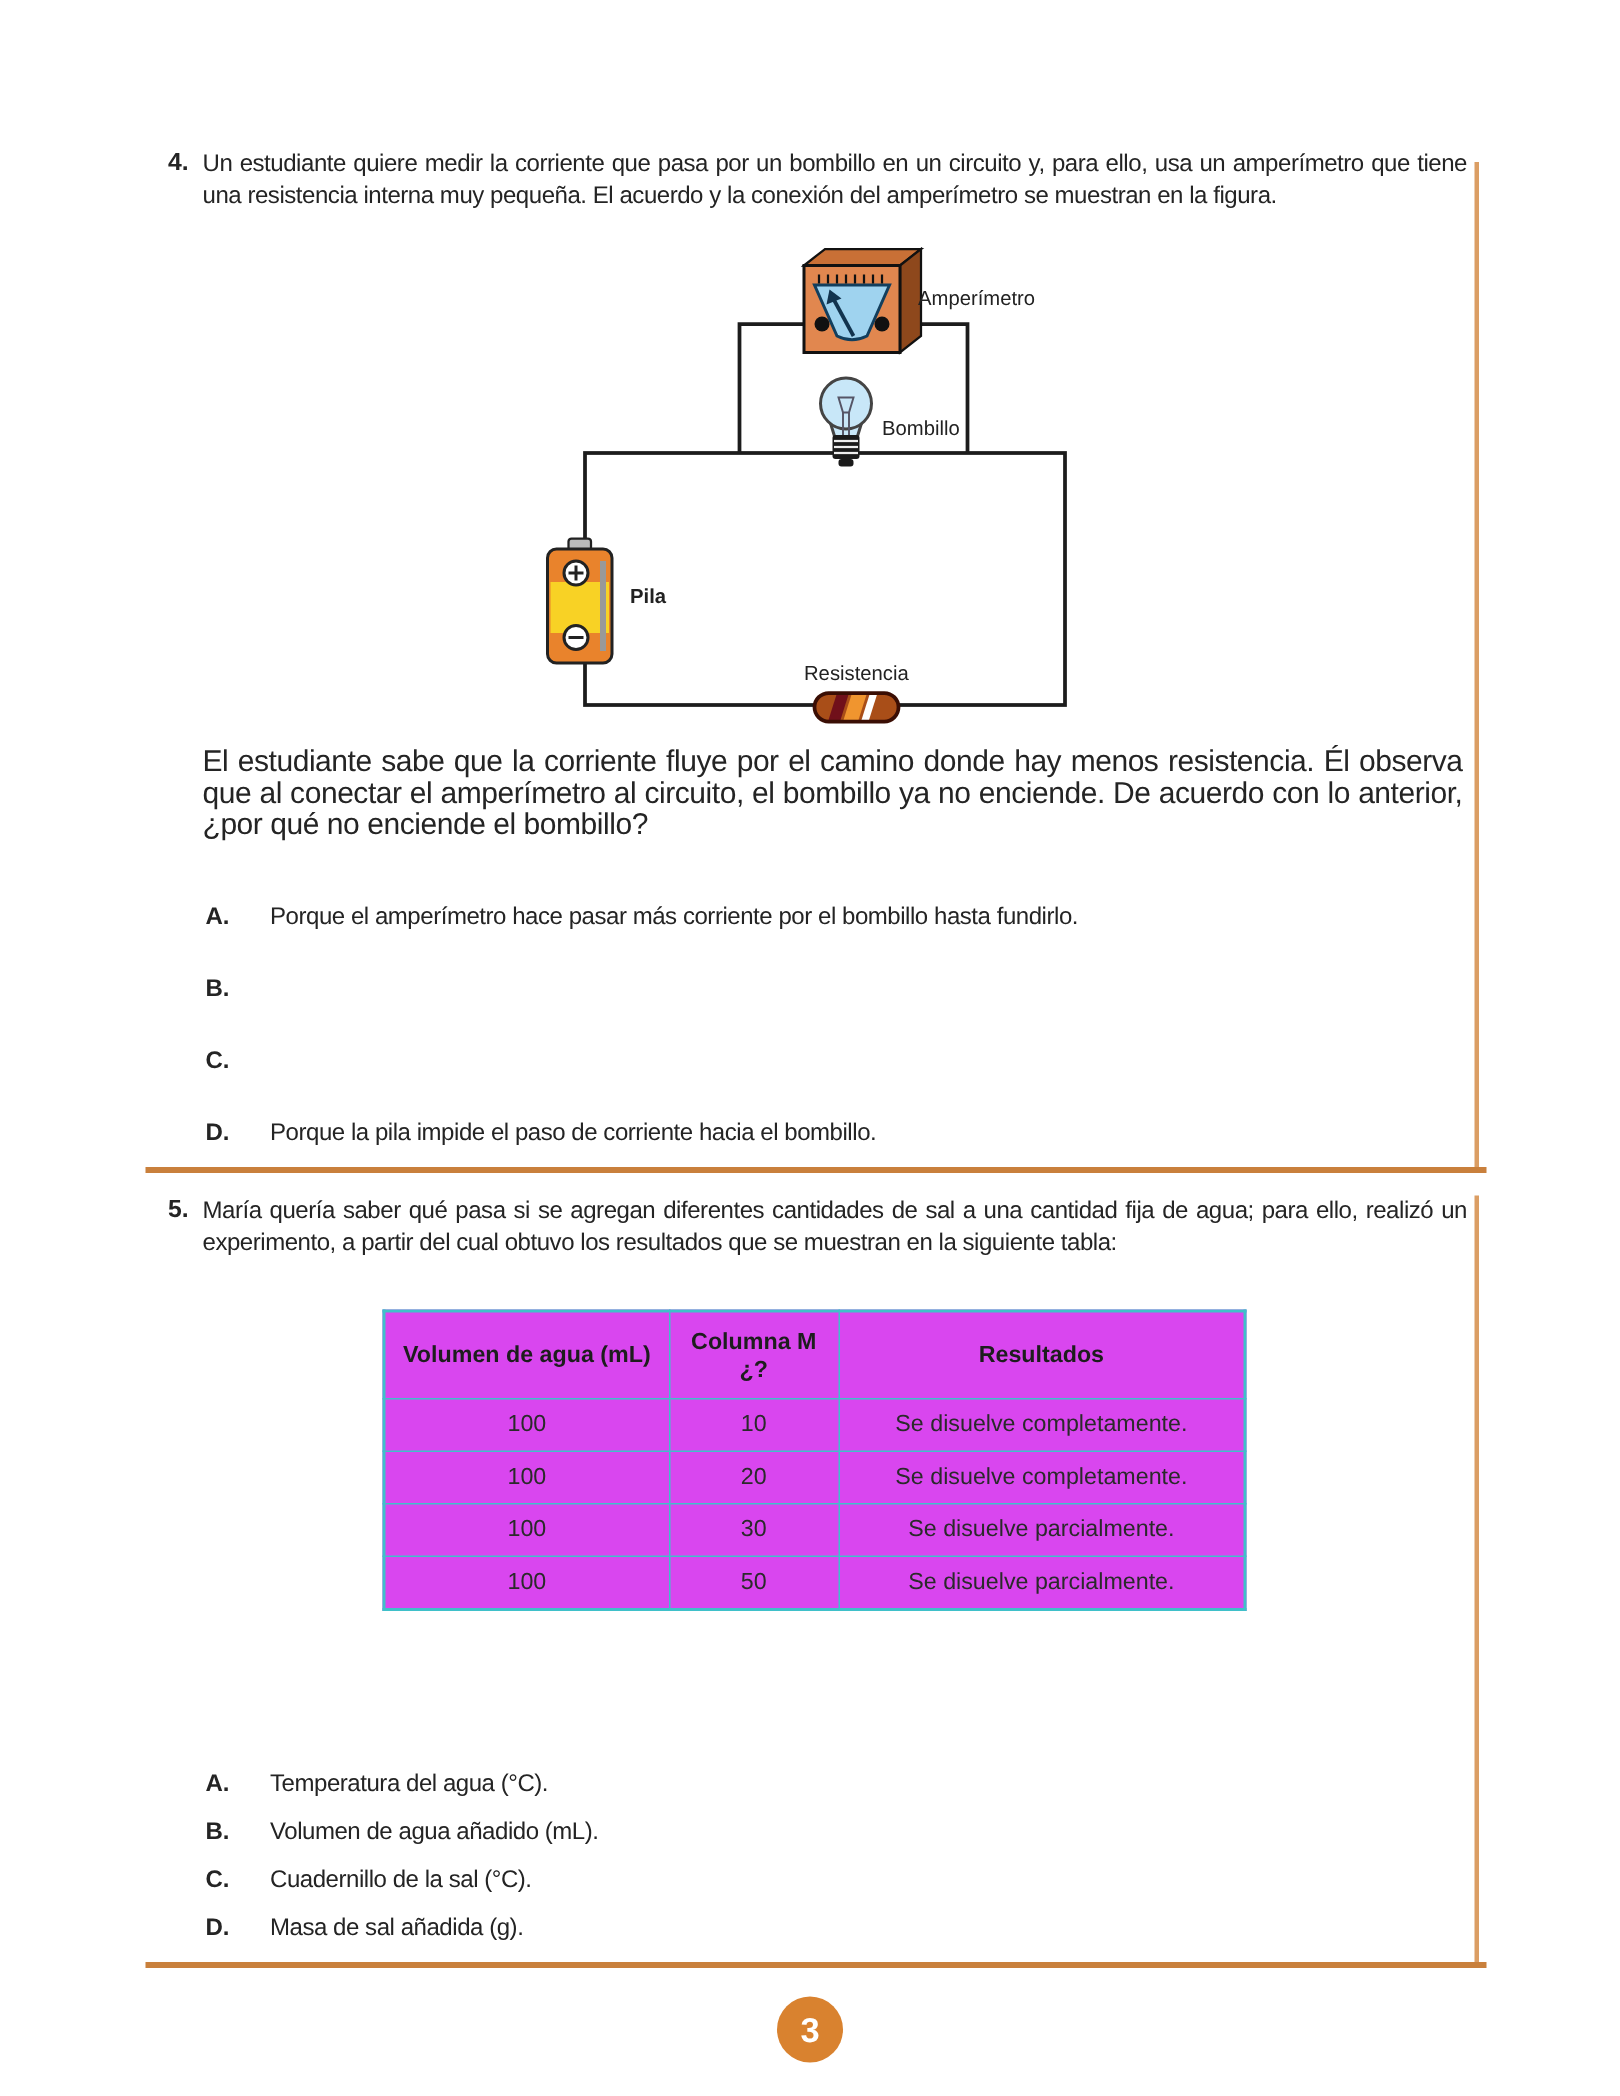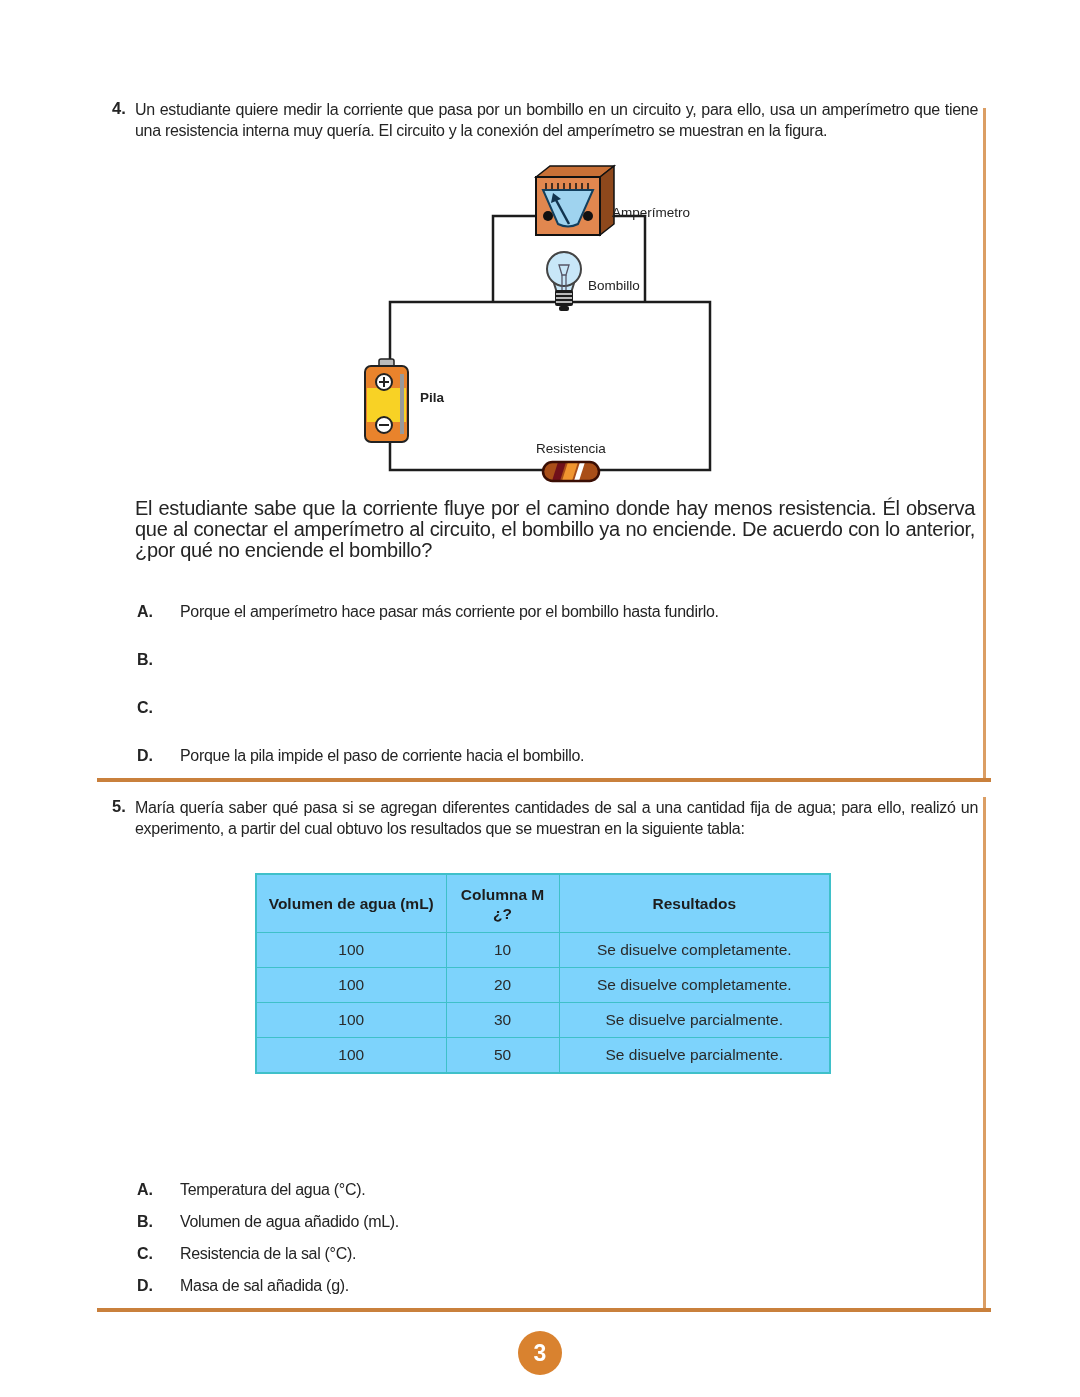--- a/index.html
+++ b/index.html
@@ -27,21 +27,21 @@
   
   .hrule { left:97px; width:894px; height:4px; background:#c9803c; }
   .vrule { left:983px; width:3px; background:#db9e64; }
 
   
   .figure { left:340px; top:160px; width:400px; height:330px; }
   .fig-label { position:absolute; font-size:13.5px; color:#222; white-space:nowrap; }
 
   
   .tablewrap { left:255px; top:873px; }
-  table.data { border-collapse:collapse; table-layout:fixed; background:#7dd3fc; }
+  table.data { border-collapse:collapse; table-layout:fixed; background:#d946ef; }
   table.data, table.data td, table.data th { border:1px solid #3fc0c9; }
   table.data { border:2px solid #3fc0c9; }
   table.data th { font-size:15.5px; font-weight:bold; color:#1d1d1d;
                   height:55px; vertical-align:middle; text-align:center; line-height:19px; }
   table.data td { font-size:15.5px; color:#2a2a2a; height:32px;
                   vertical-align:middle; text-align:center; }
   .col1 { width:190px; } .col2 { width:113px; } .col3 { width:271px; }
 
   
   .page-circle { left:518px; top:1331px; width:44px; height:44px; border-radius:50%;
@@ -49,21 +49,21 @@
                  display:flex; align-items:center; justify-content:center; }
 </style>
 </head>
 <body>
 
 <div class="page">
 
 
   <div class="abs qblock" style="top:99px;">
     <span class="qnum">4.</span>
-    <div class="qtext">Un estudiante quiere medir la corriente que pasa por un bombillo en un circuito y, para ello, usa un amperímetro que tiene una resistencia interna muy quería. El circuito y la conexión del amperímetro se muestran en la figura.</div>
+    <div class="qtext">Un estudiante quiere medir la corriente que pasa por un bombillo en un circuito y, para ello, usa un amperímetro que tiene una resistencia interna muy pequeña. El acuerdo y la conexión del amperímetro se muestran en la figura.</div>
   </div>
 
   <div class="abs figure">
     <svg width="400" height="330" viewBox="0 0 400 330">
 
       <g>
         <rect x="50" y="142" width="320" height="168" fill="none" stroke="#1c1c1c" stroke-width="2.5"></rect>
 
         <polyline points="196,56 153,56 153,142" fill="none" stroke="#1c1c1c" stroke-width="2.5"></polyline>
         <polyline points="260,56 305,56 305,142" fill="none" stroke="#1c1c1c" stroke-width="2.5"></polyline>
@@ -128,21 +128,21 @@
         <rect x="203" y="302" width="56" height="19" rx="9.5" fill="#a94e18"></rect>
         <g clip-path="url(#resclip)">
           <polygon points="218,302 226,302 220,321 212,321" fill="#70101a"></polygon>
           <polygon points="228,302 238,302 232,321 222,321" fill="#f0952f"></polygon>
           <polygon points="240,302 245,302 239,321 234,321" fill="#ffffff"></polygon>
         </g>
         <rect x="203" y="302" width="56" height="19" rx="9.5" fill="none" stroke="#3a0e04" stroke-width="2.5"></rect>
       </g>
     </svg>
 
-    <span class="fig-label" style="left:272px; top:31px;margin-top:14px;">Amperímetro</span>
+    <span class="fig-label" style="left:272px; top:31px;">Amperímetro</span>
     <span class="fig-label" style="left:248px; top:118px;">Bombillo</span>
     <span class="fig-label" style="left:80px;  top:230px;font-weight:bold;">Pila</span>
     <span class="fig-label" style="left:196px; top:281px;">Resistencia</span>
   </div>
 
   <div class="abs para" style="left:135px; top:498px; width:840px;">El estudiante sabe que la corriente fluye por el camino donde hay menos resistencia. Él observa que al conectar el amperímetro al circuito, el bombillo ya no enciende. De acuerdo con lo anterior, ¿por qué no enciende el bombillo?</div>
 
   <div class="abs option" style="top:603px;">
     <span class="opt-letter">A.</span>
     <span class="opt-text">Porque el amperímetro hace pasar más corriente por el bombillo hasta fundirlo.</span>
@@ -210,21 +210,21 @@
   <div class="abs option" style="top:1181px;">
     <span class="opt-letter">A.</span>
     <span class="opt-text">Temperatura del agua (°C).</span>
   </div>
   <div class="abs option" style="top:1213px;">
     <span class="opt-letter">B.</span>
     <span class="opt-text">Volumen de agua añadido (mL).</span>
   </div>
   <div class="abs option" style="top:1245px;">
     <span class="opt-letter">C.</span>
-    <span class="opt-text">Resistencia de la sal (°C).</span>
+    <span class="opt-text">Cuadernillo de la sal (°C).</span>
   </div>
   <div class="abs option" style="top:1277px;">
     <span class="opt-letter">D.</span>
     <span class="opt-text">Masa de sal añadida (g).</span>
   </div>
 
   <div class="abs vrule" style="top:797px; height:515px;"></div>
   <div class="abs hrule" style="top:1308px;"></div>
 
   <div class="abs page-circle">

